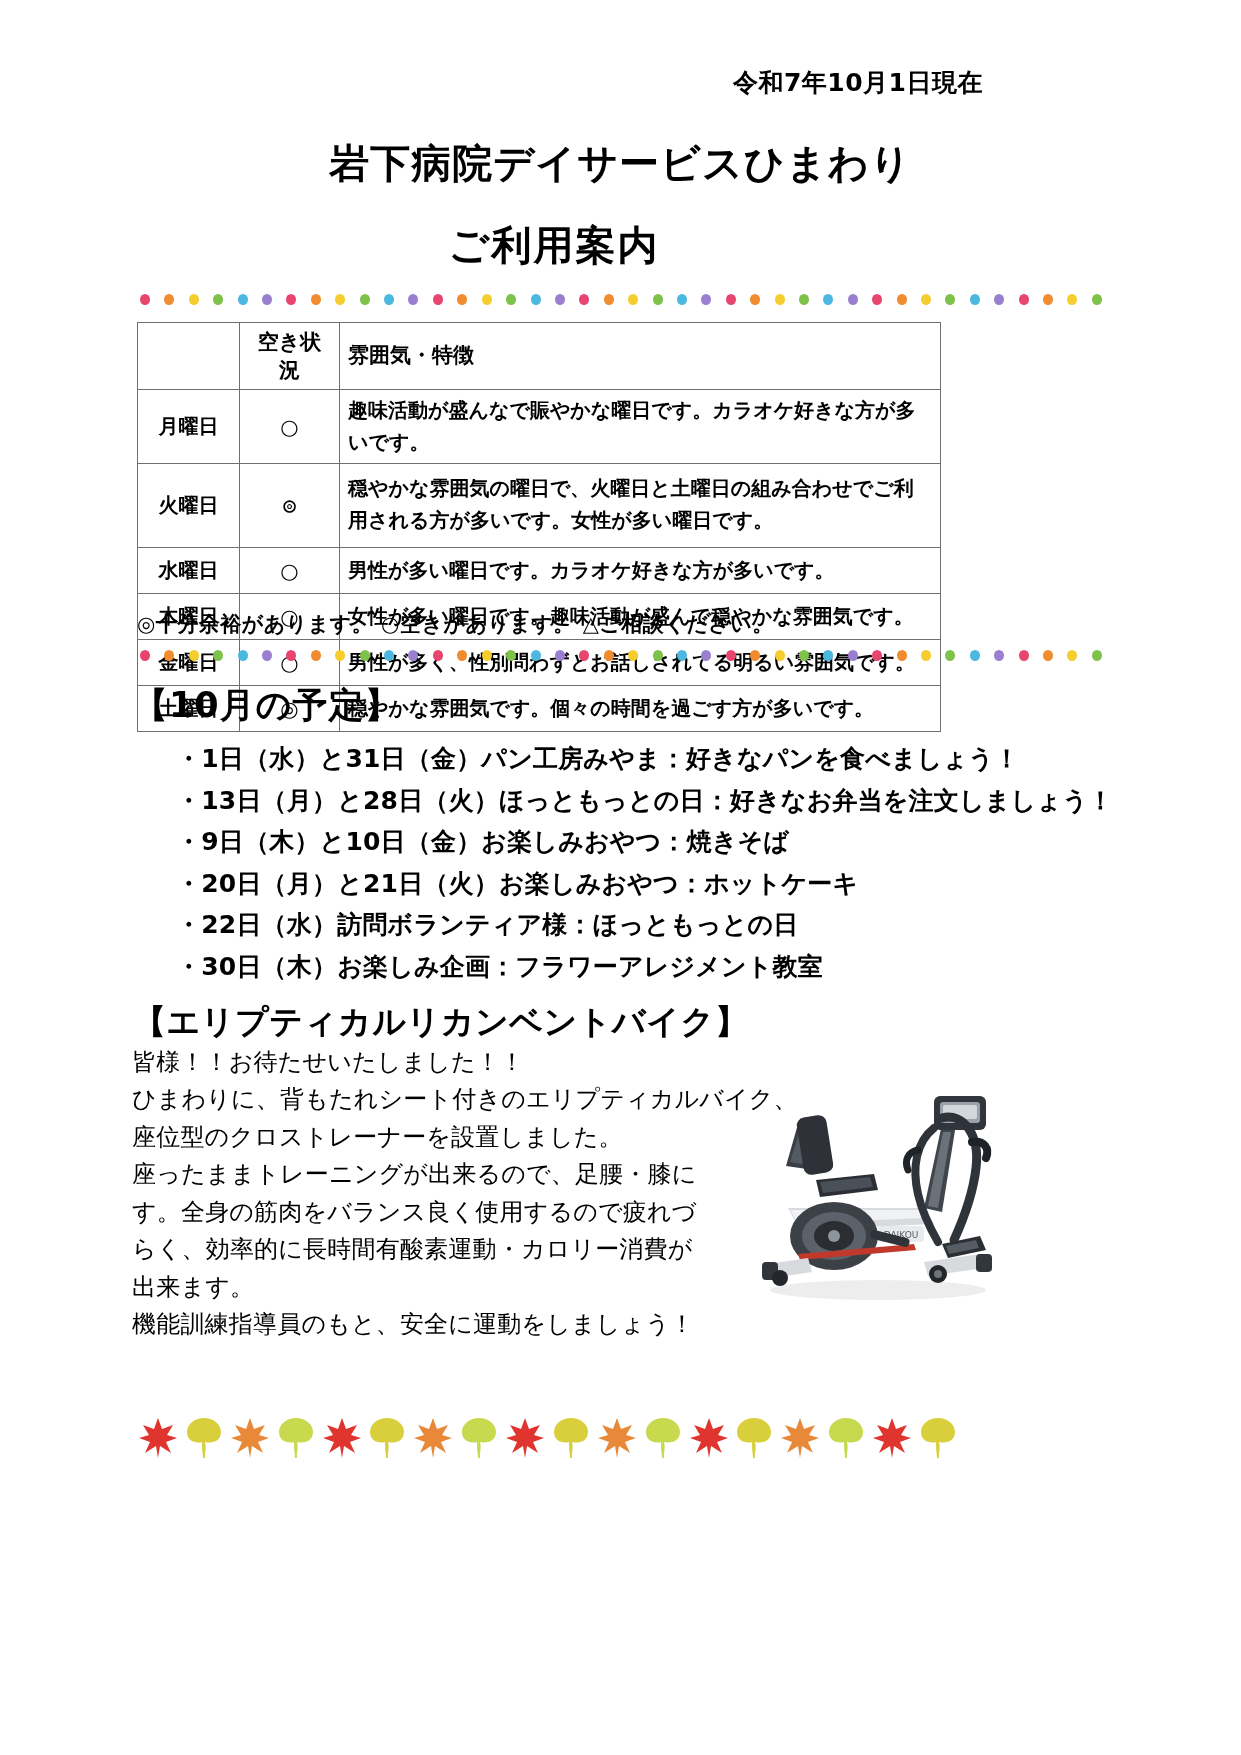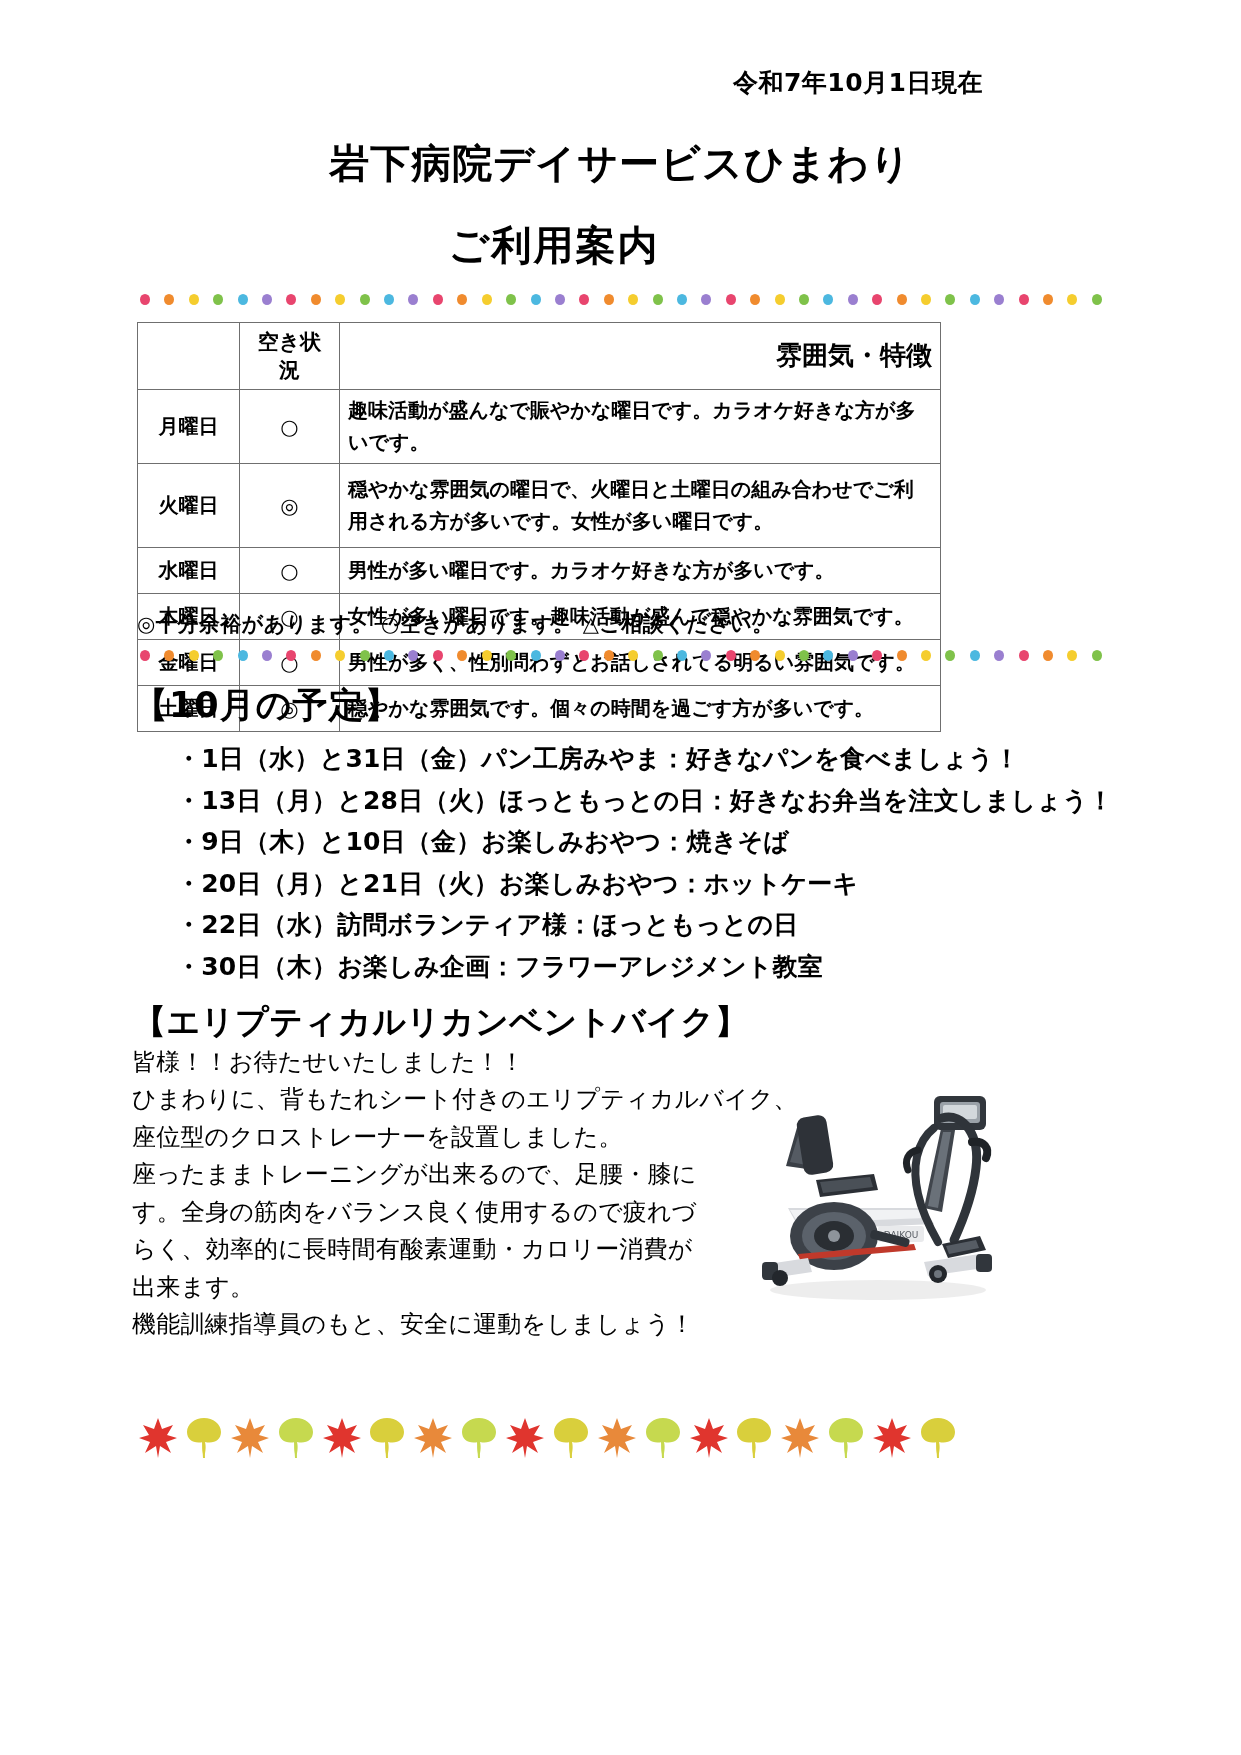--- a/index.html
+++ b/index.html
@@ -76,23 +76,23 @@
     padding: 5px 8px;
     font-size: 20px;
     font-weight: 700;
     vertical-align: middle;
   }
   .avail-table .col-day   { width: 102px; text-align: center; }
   .avail-table .col-mark  { width: 100px; text-align: center; font-size: 21px; }
   .avail-table .col-desc  { text-align: left; line-height: 1.58; }
   .avail-table thead td { height: 52px; }
   .avail-table thead .hdr-status { text-align: center; font-size: 21px; }
-  .avail-table thead .hdr-desc   { text-align: right; font-size: 26px; }
+  .avail-table thead .hdr-desc   { text-align: left; font-size: 21px; }
   .avail-table tbody tr { height: 46px; }
-  .avail-table tbody tr.tall { height: 84px; }
+  .avail-table tbody tr.tall { height: 84px; font-family: Liberation Mono, monospace; }
 
   .legend-line {
     position: absolute;
     top: 610px; left: 137px;
     font-size: 21px;
     font-weight: 700;
     letter-spacing: 0.5px;
   }
 
   

